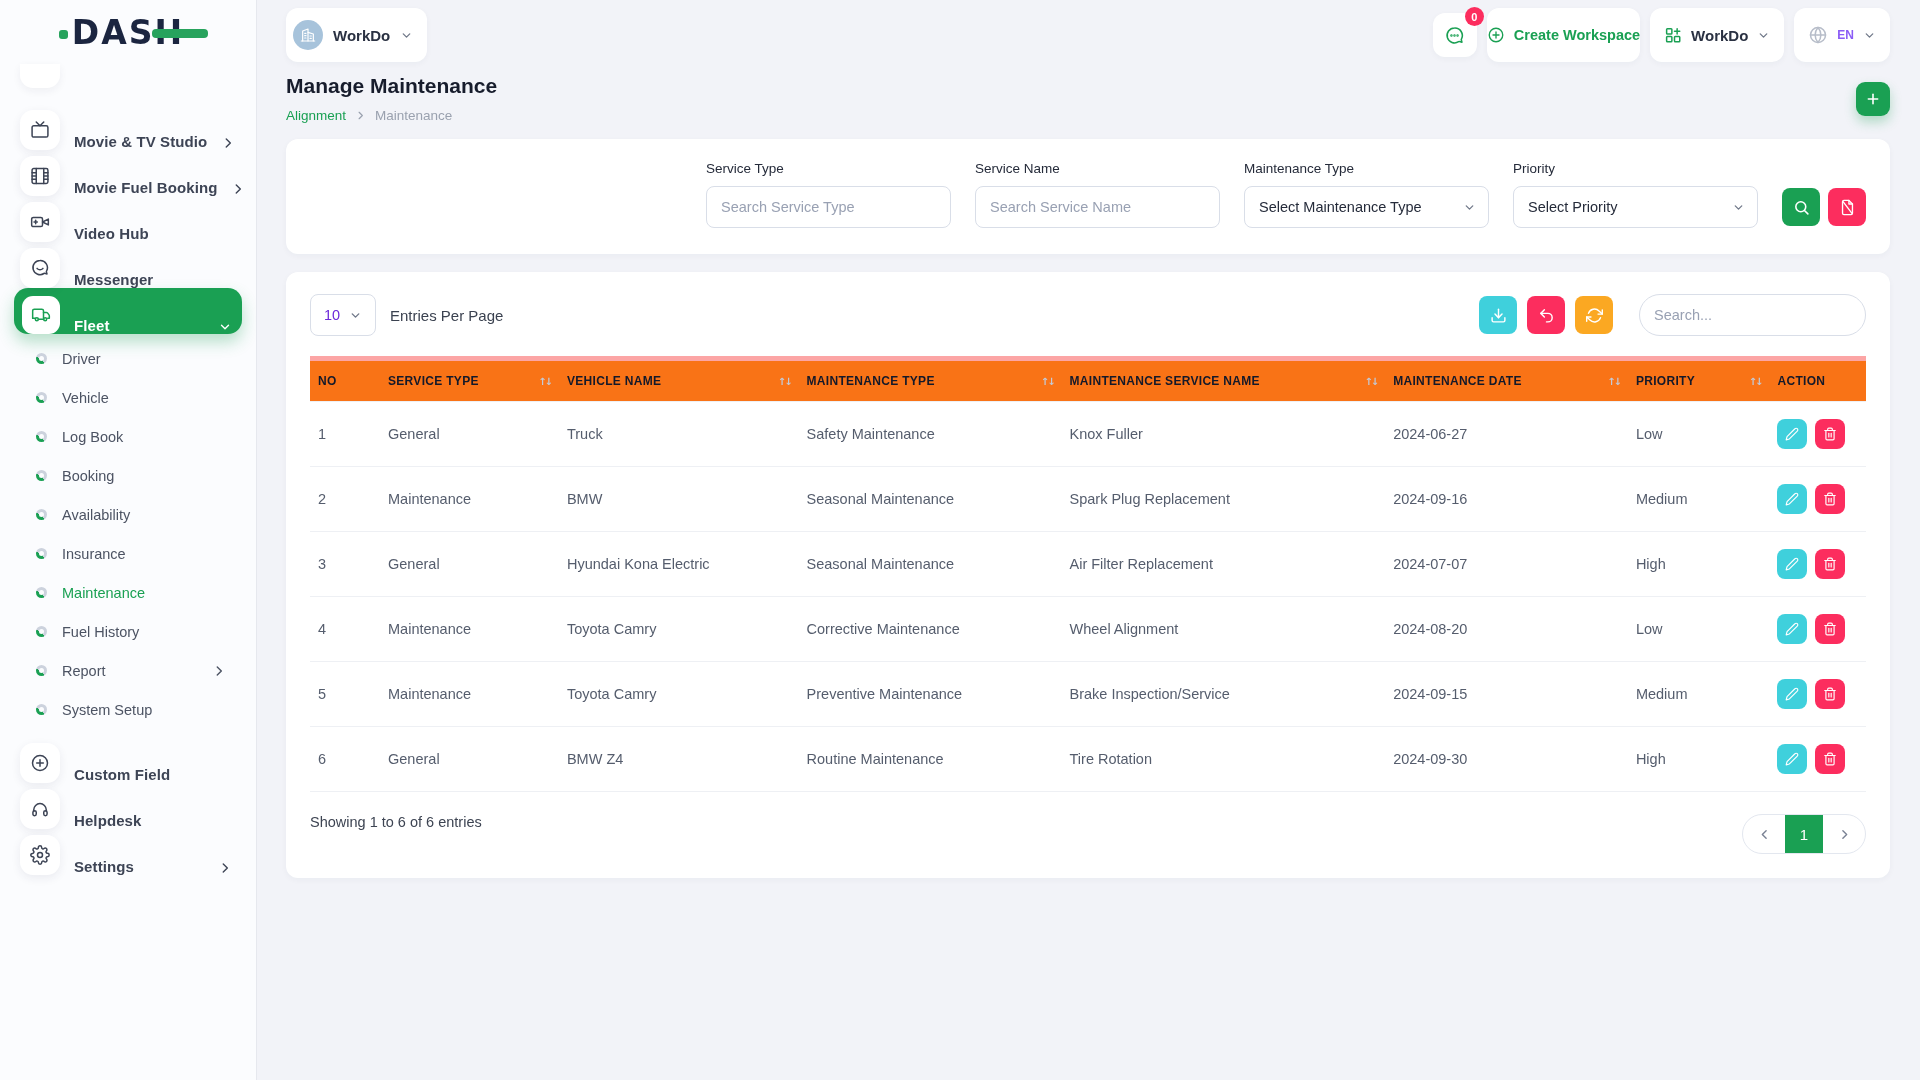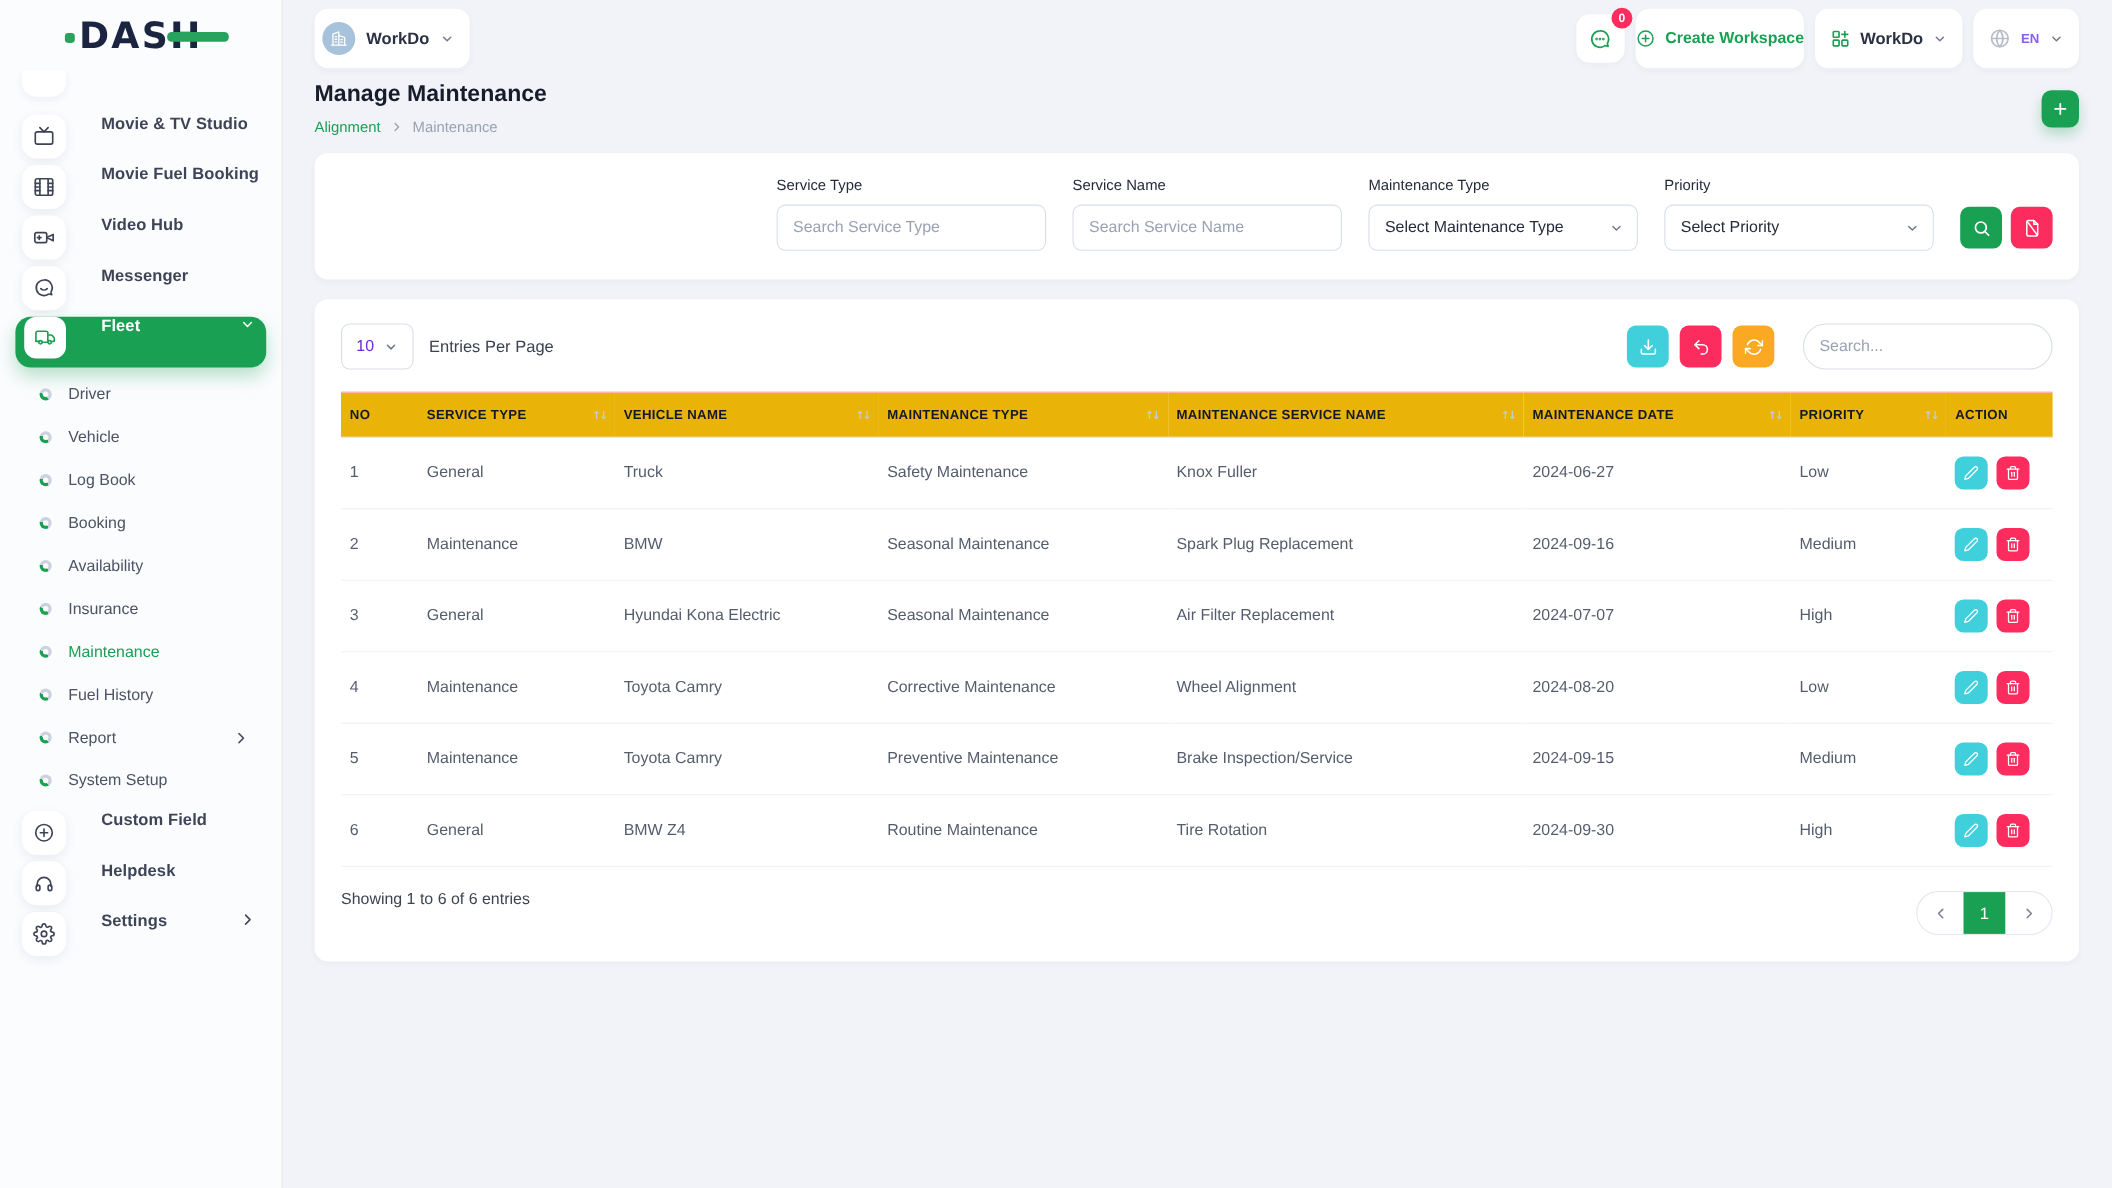--- a/index.html
+++ b/index.html
@@ -8,21 +8,21 @@
   .app { display:flex; width:100%; height:100%; }
 
   
   .sidebar { width:256px; min-width:256px; height:100%; background:#fbfcfe; box-shadow:1px 0 0 rgba(20,30,60,.05); overflow:hidden; }
   .logo-row { height:64px; display:flex; align-items:center; justify-content:center; }
   .logo { position:relative; font-family:"DejaVu Sans", sans-serif; font-size:33px; font-weight:800; letter-spacing:2px; color:#1b2540; }
   .logo::before { content:""; position:absolute; left:-13px; top:17px; width:9px; height:9px; border-radius:3px; background:#27a35d; }
   .logo::after { content:""; position:absolute; right:-24px; top:16px; width:56px; height:9px; border-radius:4px; background:#27a35d; }
   .menu { padding:0 14px; }
   .partial-icon { width:40px; height:24px; border-radius:0 0 13px 13px; background:#fff; box-shadow:0 3px 8px rgba(33,41,74,.06); margin:0 0 16px 6px; }
-  .item { height:46px; display:flex; align-items:flex-start; gap:32px; padding:0 10px 0 6px; border-radius:14px; cursor:pointer; }
+  .item { height:46px; display:flex; align-items:flex-end; gap:14px; padding:0 10px 0 6px; border-radius:14px; cursor:pointer; }
   .icon-box { width:40px; height:40px; border-radius:13px; background:#fff; box-shadow:0 3px 10px rgba(33,41,74,.08); display:flex; align-items:center; justify-content:center; color:#3d4455; flex:none; }
   .icon-box svg { width:20px; height:20px; }
   .item-label { font-size:15px; font-weight:600; color:#3d4455; letter-spacing:.1px; white-space:nowrap; }
   .chev { margin-left:auto; color:#3d4455; display:flex; }
   .chev svg { width:14px; height:14px; }
   .item.active { background:#1aa053; box-shadow:0 8px 16px rgba(26,160,83,.3); }
   .item.active .icon-box { width:38px; height:38px; border-radius:11px; color:#1aa053; box-shadow:none; margin-left:2px; }
   .item.active .item-label, .item.active .chev { color:#fff; }
   .submenu { padding:5px 0 8px 0; }
   .subitem { height:39px; display:flex; align-items:center; gap:15px; padding-left:22px; cursor:pointer; }
@@ -81,21 +81,21 @@
   .btn-cyan { background:#3fd0dc; } .btn-orange { background:#fba822; }
 
   .table-card { margin-top:18px; background:#fff; border-radius:12px; padding:22px 24px 24px; box-shadow:0 2px 6px rgba(30,40,70,.04); }
   .table-toolbar { display:flex; align-items:center; }
   .pp-select { width:66px; height:42px; border:1px solid #d9dee8; border-radius:8px; display:flex; align-items:center; justify-content:center; gap:9px; font-size:14.5px; color:#6d28d9; cursor:pointer; }
   .pp-label { margin-left:14px; font-size:15px; color:#3b4250; }
   .toolbar-right { margin-left:auto; display:flex; align-items:center; gap:10px; }
   .search-input { width:227px; margin-left:16px;border-radius:21px; }
 
   table { width:100%; border-collapse:collapse; margin-top:20px; }
-  thead th { background:#eab308; border-top:1px solid #fca5a5; border-bottom:1px solid #eef0f4; padding:13px 8px; font-size:12px; color:#14192a; text-align:left; font-weight:700; letter-spacing:.3px; white-space:nowrap; }
+  thead th { background:#f97316; border-top:5px solid #fca5a5; border-bottom:1px solid #eef0f4; padding:13px 8px; font-size:12px; color:#14192a; text-align:left; font-weight:700; letter-spacing:.3px; white-space:nowrap; }
   .th-inner { display:flex; align-items:center; justify-content:space-between; gap:6px; }
   .sort-glyph::after { content:"\2191\2193"; color:#c4cad6; font-size:10px; letter-spacing:-2px; font-family:"DejaVu Sans", sans-serif; }
   tbody td { padding:17px 8px; font-size:14.5px; color:#555d6d; border-bottom:1px solid #eef0f4; }
   .c0{width:4.5%} .c1{width:11.5%} .c2{width:15.4%} .c3{width:16.9%} .c4{width:20.8%} .c5{width:15.6%} .c6{width:9.1%} .c7{width:6.2%}
   .cell-actions { display:flex; gap:8px; }
   .action-btn { width:30px; height:30px; border-radius:8px; display:flex; align-items:center; justify-content:center; color:#fff; cursor:pointer; }
   .action-btn svg { width:14px; height:14px; }
 
   .table-footer { display:flex; margin-top:22px; }
   .summary { font-size:14.5px; color:#3d4452; }

